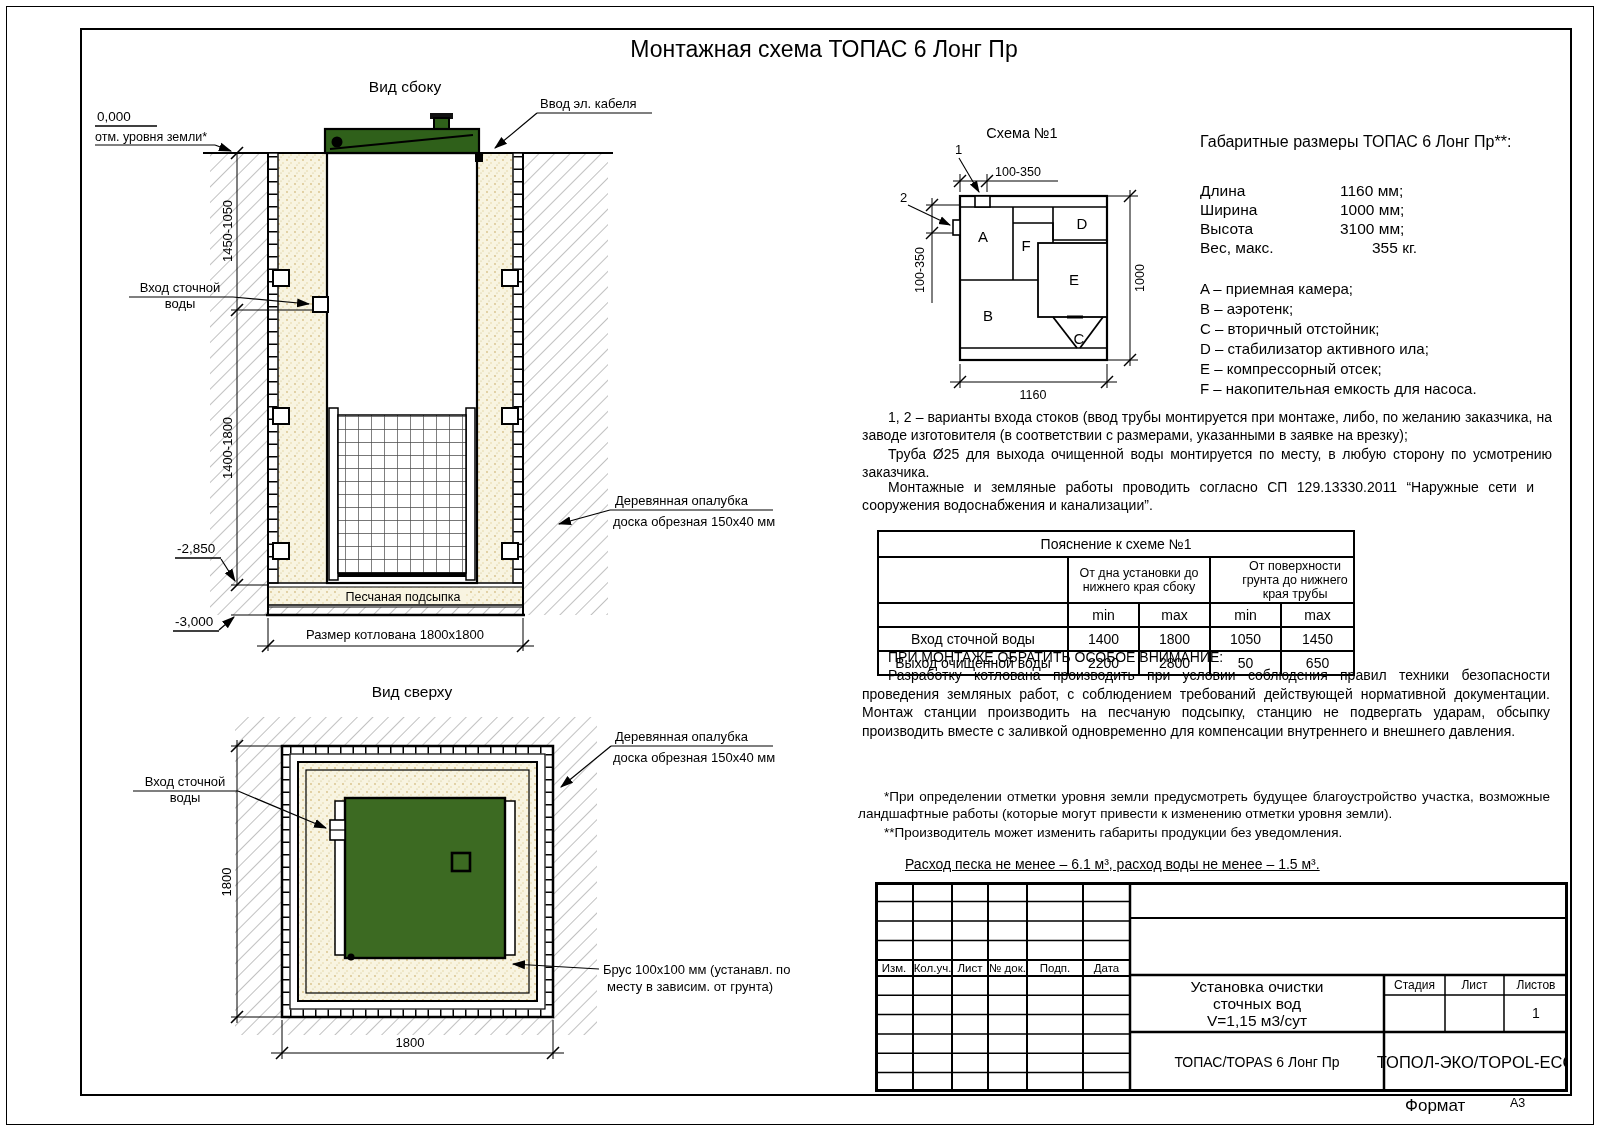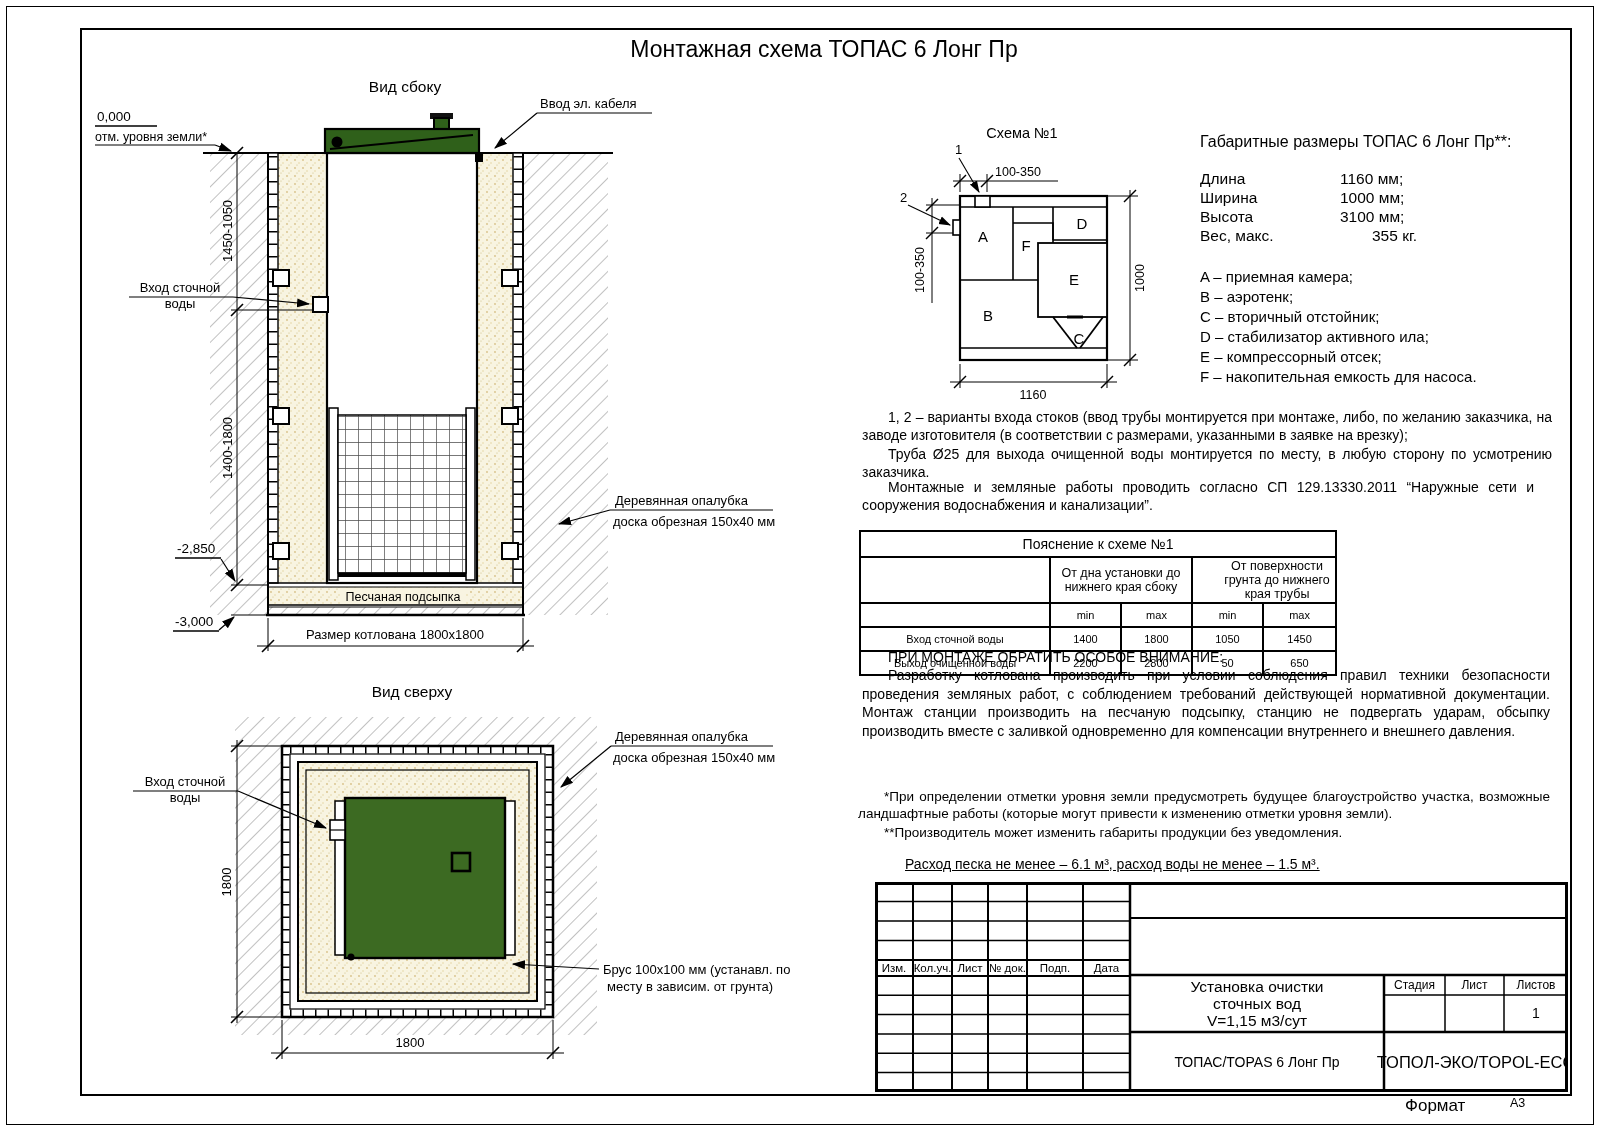--- a/index.html
+++ b/index.html
@@ -6,21 +6,21 @@
   #sheet{position:relative;width:1600px;height:1131px;background:#ffffff;
          font-family:"Liberation Sans",sans-serif;color:#000000;overflow:hidden;}
   #outer-frame{position:absolute;left:6px;top:6px;width:1586px;height:1117px;border:1px solid #000;}
   #inner-frame{position:absolute;left:80px;top:28px;width:1488px;height:1064px;border:2px solid #000;}
   .abs{position:absolute;}
   svg text{font-family:"Liberation Sans",sans-serif;fill:#000;}
   .para{font-size:14px;line-height:18px;text-align:justify;}
   .indent{text-indent:26px;}
   table.exp{border-collapse:collapse;table-layout:fixed;}
   table.exp td,table.exp th{border:2px solid #000;font-weight:normal;text-align:center;
-    font-size:11px;line-height:14px;padding:1px 2px;vertical-align:middle;font-family:"Liberation Sans",sans-serif;}
+    font-size:14px;line-height:14px;padding:1px 2px;vertical-align:middle;font-family:"Liberation Sans",sans-serif;}
 </style>
 </head>
 <body>
 
 <div id="sheet">
   <div id="outer-frame"></div>
   <div id="inner-frame"></div>
 
   <div class="abs" style="left:80px;top:36px;width:1488px;text-align:center;font-size:23px;">Монтажная схема ТОПАС 6 Лонг Пр</div>
 
@@ -268,21 +268,21 @@
       <line x1="249" y1="246" x2="249" y2="270" stroke-width="1"></line>
       <line x1="92" y1="264" x2="259" y2="264" stroke-width="1"></line>
       <line x1="96" y1="270" x2="108" y2="258" stroke-width="1.5"></line>
       <line x1="243" y1="270" x2="255" y2="258" stroke-width="1.5"></line>
       <text x="175" y="281" text-anchor="middle" font-size="12.5" stroke="none">1160</text>
     </g>
   </svg>
 
   <div class="abs" style="left:1200px;top:133px;width:360px;">
     <div style="font-size:16px;">Габаритные размеры ТОПАС 6 Лонг Пр**:</div>
-    <div style="margin-top:18px;font-size:15.5px;line-height:19px;">
+    <div style="margin-top:30px;font-size:15.5px;line-height:19px;">
       <div style="display:flex;">
         <span style="width:140px;">Длина</span>
         <span>1160 мм;</span>
         </div>
       <div style="display:flex;">
         <span style="width:140px;">Ширина</span>
         <span>1000 мм;</span>
         </div>
       <div style="display:flex;">
         <span style="width:140px;">Высота</span>
@@ -300,21 +300,21 @@
       <div>D – стабилизатор активного ила;</div>
       <div>E – компрессорный отсек;</div>
       <div>F – накопительная емкость для насоса.</div>
     </div>
   </div>
 
   <div class="abs para indent" style="left:862px;top:408px;width:690px;">1, 2 – варианты входа  стоков (ввод трубы монтируется при монтаже, либо, по желанию заказчика, на заводе изготовителя (в соответствии с размерами, указанными в заявке на врезку);</div>
   <div class="abs para indent" style="left:862px;top:445px;width:690px;">Труба Ø25 для выхода очищенной воды монтируется по месту, в любую сторону по усмотрению заказчика.</div>
   <div class="abs para indent" style="left:862px;top:478px;width:672px;">Монтажные и земляные работы проводить согласно СП 129.13330.2011 “Наружные сети и сооружения водоснабжения и канализации”.</div>
 
-  <table class="exp abs" style="left:859px;top:530px;width:476px;">
+  <table class="exp abs" style="left:877px;top:530px;width:476px;">
     <colgroup>
         <col style="width:190px">
         <col style="width:71px">
         <col style="width:71px">
         <col style="width:71px">
         <col style="width:73px">
       </colgroup>
     <tbody>
         <tr>
           <td colspan="5" style="height:22px;font-size:14px;">Пояснение к схеме №1</td>

